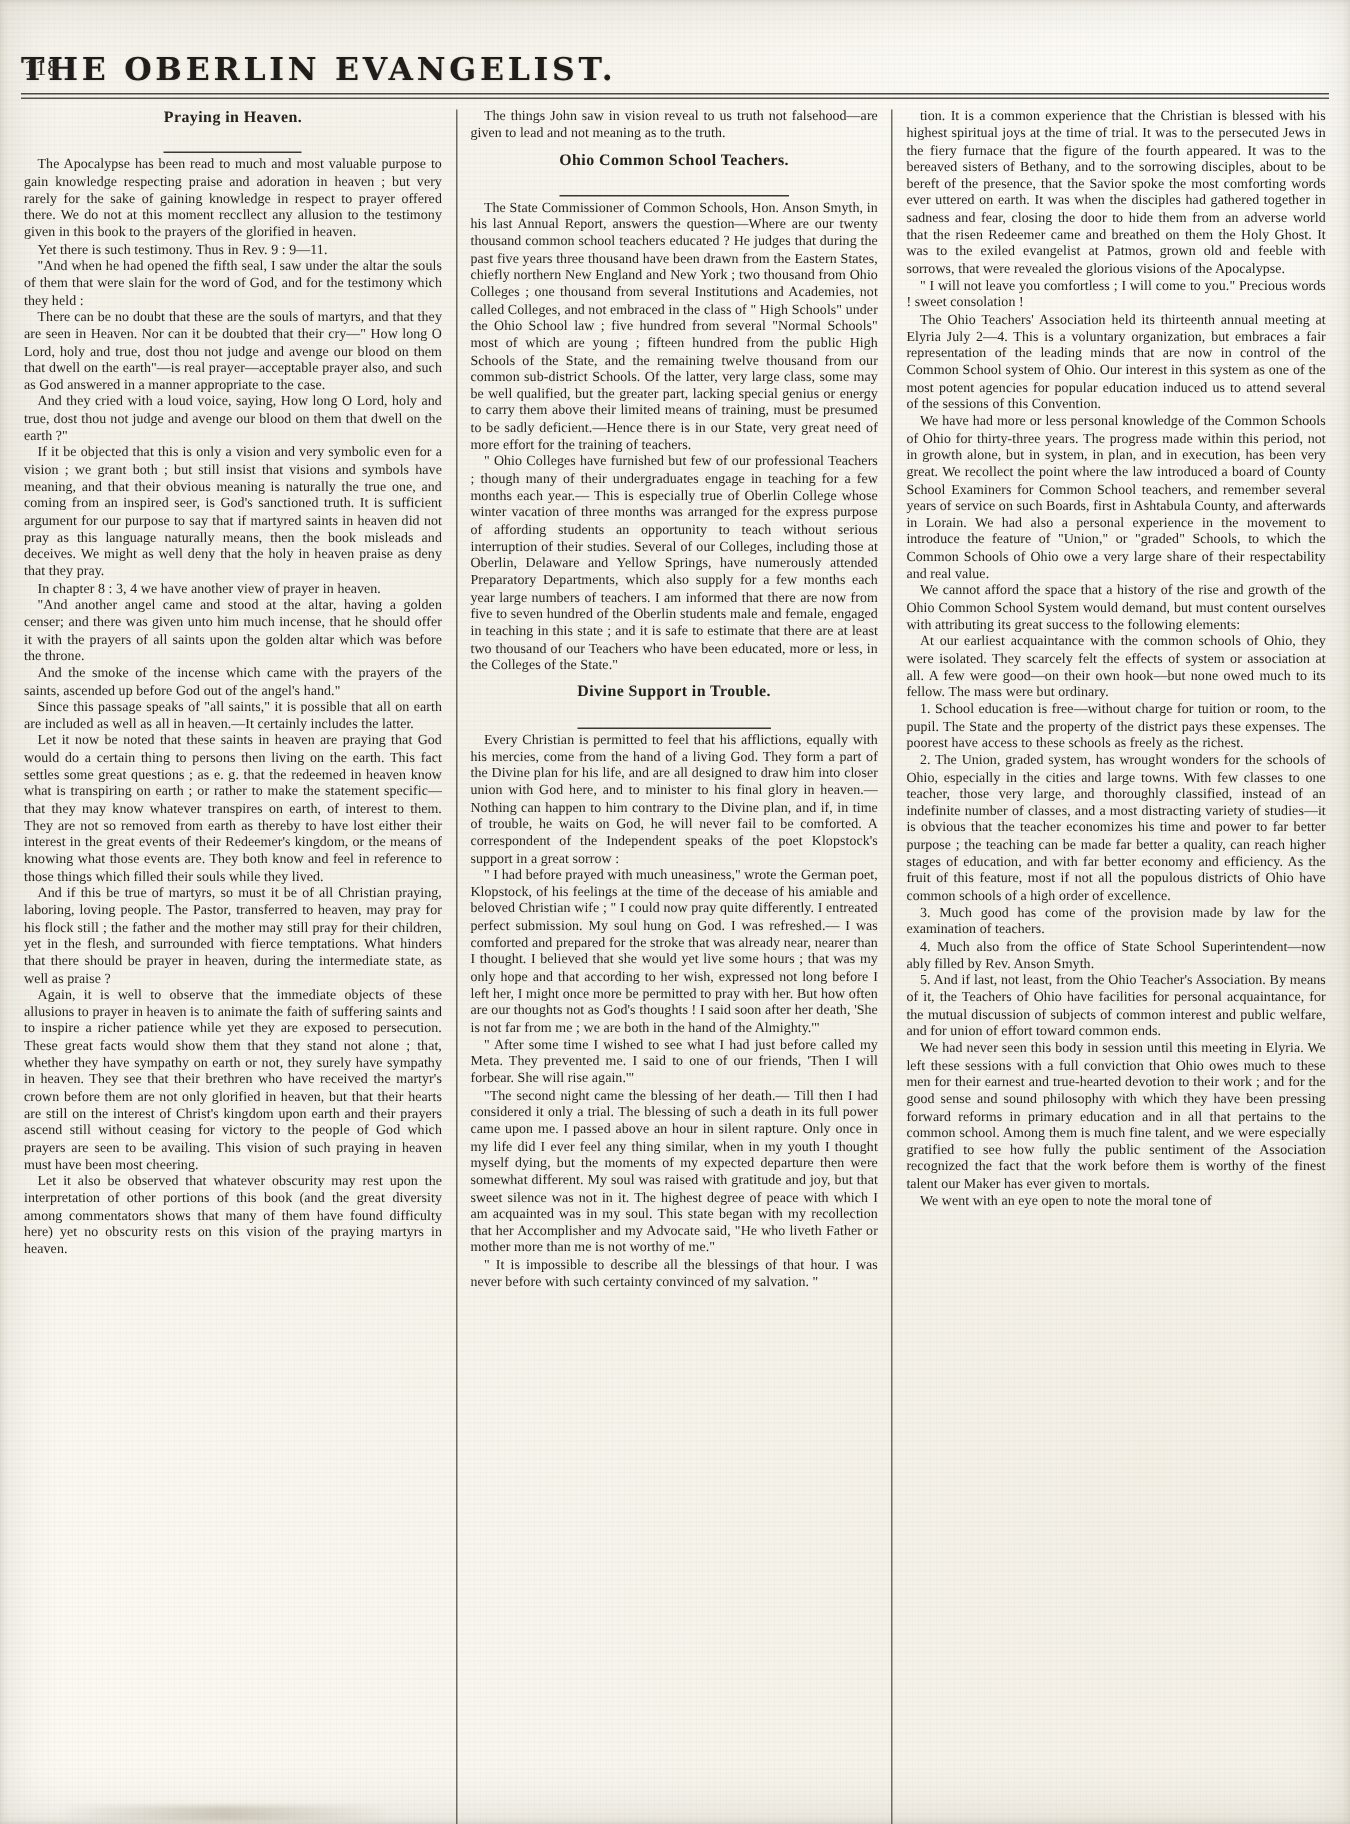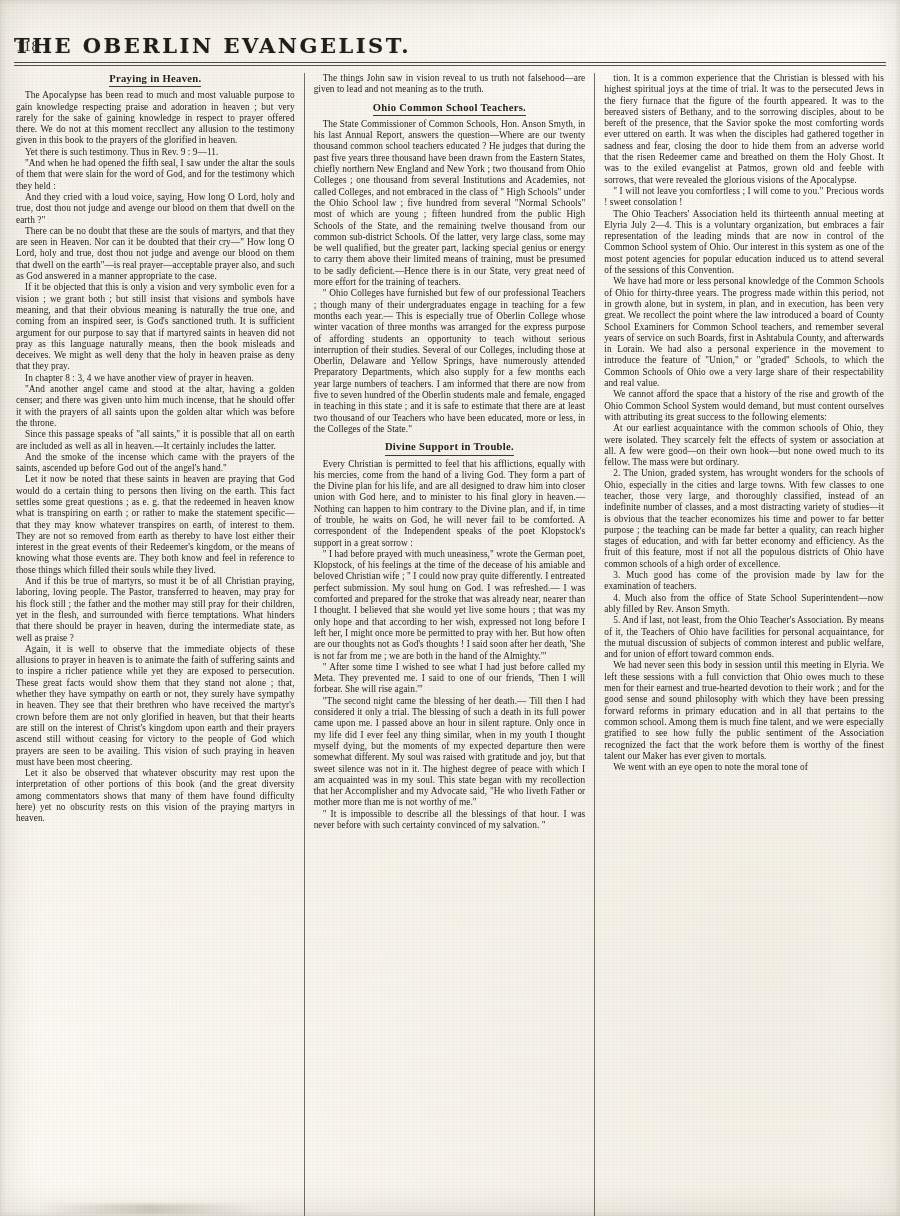--- a/index.html
+++ b/index.html
@@ -79,21 +79,21 @@
     font-weight: 700;
     font-size: 10.6px;
     letter-spacing: 0.3px;
     margin: 6px 0 3px 0;
     font-family: "Liberation Serif", serif;
   }
   .head.first { margin-top: 0; }
   .head-underline {
     display: inline-block;
     border-bottom: 1px solid #3a3a35;
-    padding-bottom: 2px;
+    padding-bottom: 17px;
     text-align: center;
   }
   p {
     margin: 0;
     text-indent: 9px;
   }
   .grain {
     position: absolute;
     inset: 0;
     pointer-events: none;
@@ -130,27 +130,27 @@
   </div>
 
   <div class="rule-double"></div>
 
   <div class="columns">
     <div class="col c1">
         <div class="head first"><span class="head-underline">Praying in Heaven.</span></div>
         <p>The Apocalypse has been read to much and most valuable purpose to gain knowledge respecting praise and adoration in heaven ; but very rarely for the sake of gaining knowledge in respect to prayer offered there. We do not at this moment reccllect any allusion to the testimony given in this book to the prayers of the glorified in heaven.</p>
         <p>Yet there is such testimony. Thus in Rev. 9 : 9—11.</p>
         <p>"And when he had opened the fifth seal, I saw under the altar the souls of them that were slain for the word of God, and for the testimony which they held :</p>
+        <p>There can be no doubt that these are the souls of martyrs, and that they are seen in Heaven. Nor can it be doubted that their cry—" How long O Lord, holy and true, dost thou not judge and avenge our blood on them that dwell on the earth"—is real prayer—acceptable prayer also, and such as God answered in a manner appropriate to the case.</p>
         <p>And they cried with a loud voice, saying, How long O Lord, holy and true, dost thou not judge and avenge our blood on them that dwell on the earth ?"</p>
-        <p>There can be no doubt that these are the souls of martyrs, and that they are seen in Heaven. Nor can it be doubted that their cry—" How long O Lord, holy and true, dost thou not judge and avenge our blood on them that dwell on the earth"—is real prayer—acceptable prayer also, and such as God answered in a manner appropriate to the case.</p>
         <p>If it be objected that this is only a vision and very symbolic even for a vision ; we grant both ; but still insist that visions and symbols have meaning, and that their obvious meaning is naturally the true one, and coming from an inspired seer, is God's sanctioned truth. It is sufficient argument for our purpose to say that if martyred saints in heaven did not pray as this language naturally means, then the book misleads and deceives. We might as well deny that the holy in heaven praise as deny that they pray.</p>
         <p>In chapter 8 : 3, 4 we have another view of prayer in heaven.</p>
         <p>"And another angel came and stood at the altar, having a golden censer; and there was given unto him much incense, that he should offer it with the prayers of all saints upon the golden altar which was before the throne.</p>
+        <p>And the smoke of the incense which came with the prayers of the saints, ascended up before God out of the angel's hand."</p>
         <p>Since this passage speaks of "all saints," it is possible that all on earth are included as well as all in heaven.—It certainly includes the latter.</p>
-        <p>And the smoke of the incense which came with the prayers of the saints, ascended up before God out of the angel's hand."</p>
         <p>Let it now be noted that these saints in heaven are praying that God would do a certain thing to persons then living on the earth. This fact settles some great questions ; as e. g. that the redeemed in heaven know what is transpiring on earth ; or rather to make the statement specific—that they may know whatever transpires on earth, of interest to them. They are not so removed from earth as thereby to have lost either their interest in the great events of their Redeemer's kingdom, or the means of knowing what those events are. They both know and feel in reference to those things which filled their souls while they lived.</p>
         <p>And if this be true of martyrs, so must it be of all Christian praying, laboring, loving people. The Pastor, transferred to heaven, may pray for his flock still ; the father and the mother may still pray for their children, yet in the flesh, and surrounded with fierce temptations. What hinders that there should be prayer in heaven, during the intermediate state, as well as praise ?</p>
         <p>Again, it is well to observe that the immediate objects of these allusions to prayer in heaven is to animate the faith of suffering saints and to inspire a richer patience while yet they are exposed to persecution. These great facts would show them that they stand not alone ; that, whether they have sympathy on earth or not, they surely have sympathy in heaven. They see that their brethren who have received the martyr's crown before them are not only glorified in heaven, but that their hearts are still on the interest of Christ's kingdom upon earth and their prayers ascend still without ceasing for victory to the people of God which prayers are seen to be availing. This vision of such praying in heaven must have been most cheering.</p>
         <p>Let it also be observed that whatever obscurity may rest upon the interpretation of other portions of this book (and the great diversity among commentators shows that many of them have found difficulty here) yet no obscurity rests on this vision of the praying martyrs in heaven.</p>
       </div>
     <div class="col c2">
         <p>The things John saw in vision reveal to us truth not falsehood—are given to lead and not meaning as to the truth.</p>
         <div class="head"><span class="head-underline">Ohio Common School Teachers.</span></div>
         <p>The State Commissioner of Common Schools, Hon. Anson Smyth, in his last Annual Report, answers the question—Where are our twenty thousand common school teachers educated ? He judges that during the past five years three thousand have been drawn from the Eastern States, chiefly northern New England and New York ; two thousand from Ohio Colleges ; one thousand from several Institutions and Academies, not called Colleges, and not embraced in the class of " High Schools" under the Ohio School law ; five hundred from several "Normal Schools" most of which are young ; fifteen hundred from the public High Schools of the State, and the remaining twelve thousand from our common sub-district Schools. Of the latter, very large class, some may be well qualified, but the greater part, lacking special genius or energy to carry them above their limited means of training, must be presumed to be sadly deficient.—Hence there is in our State, very great need of more effort for the training of teachers.</p>
         <p>" Ohio Colleges have furnished but few of our professional Teachers ; though many of their undergraduates engage in teaching for a few months each year.— This is especially true of Oberlin College whose winter vacation of three months was arranged for the express purpose of affording students an opportunity to teach without serious interruption of their studies. Several of our Colleges, including those at Oberlin, Delaware and Yellow Springs, have numerously attended Preparatory Departments, which also supply for a few months each year large numbers of teachers. I am informed that there are now from five to seven hundred of the Oberlin students male and female, engaged in teaching in this state ; and it is safe to estimate that there are at least two thousand of our Teachers who have been educated, more or less, in the Colleges of the State."</p>
@@ -161,20 +161,21 @@
         <p>"The second night came the blessing of her death.— Till then I had considered it only a trial. The blessing of such a death in its full power came upon me. I passed above an hour in silent rapture. Only once in my life did I ever feel any thing similar, when in my youth I thought myself dying, but the moments of my expected departure then were somewhat different. My soul was raised with gratitude and joy, but that sweet silence was not in it. The highest degree of peace with which I am acquainted was in my soul. This state began with my recollection that her Accomplisher and my Advocate said, "He who liveth Father or mother more than me is not worthy of me."</p>
         <p>" It is impossible to describe all the blessings of that hour. I was never before with such certainty convinced of my salvation. "</p>
       </div>
     <div class="col c3">
         <p>tion. It is a common experience that the Christian is blessed with his highest spiritual joys at the time of trial. It was to the persecuted Jews in the fiery furnace that the figure of the fourth appeared. It was to the bereaved sisters of Bethany, and to the sorrowing disciples, about to be bereft of the presence, that the Savior spoke the most comforting words ever uttered on earth. It was when the disciples had gathered together in sadness and fear, closing the door to hide them from an adverse world that the risen Redeemer came and breathed on them the Holy Ghost. It was to the exiled evangelist at Patmos, grown old and feeble with sorrows, that were revealed the glorious visions of the Apocalypse.</p>
         <p>" I will not leave you comfortless ; I will come to you." Precious words ! sweet consolation !</p>
         <p>The Ohio Teachers' Association held its thirteenth annual meeting at Elyria July 2—4. This is a voluntary organization, but embraces a fair representation of the leading minds that are now in control of the Common School system of Ohio. Our interest in this system as one of the most potent agencies for popular education induced us to attend several of the sessions of this Convention.</p>
         <p>We have had more or less personal knowledge of the Common Schools of Ohio for thirty-three years. The progress made within this period, not in growth alone, but in system, in plan, and in execution, has been very great. We recollect the point where the law introduced a board of County School Examiners for Common School teachers, and remember several years of service on such Boards, first in Ashtabula County, and afterwards in Lorain. We had also a personal experience in the movement to introduce the feature of "Union," or "graded" Schools, to which the Common Schools of Ohio owe a very large share of their respectability and real value.</p>
         <p>We cannot afford the space that a history of the rise and growth of the Ohio Common School System would demand, but must content ourselves with attributing its great success to the following elements:</p>
         <p>At our earliest acquaintance with the common schools of Ohio, they were isolated. They scarcely felt the effects of system or association at all. A few were good—on their own hook—but none owed much to its fellow. The mass were but ordinary.</p>
+        <p>1. School education is free—without charge for tuition or room, to the pupil. The State and the property of the district pays these expenses. The poorest have access to these schools as freely as the richest.</p>
         <p>2. The Union, graded system, has wrought wonders for the schools of Ohio, especially in the cities and large towns. With few classes to one teacher, those very large, and thoroughly classified, instead of an indefinite number of classes, and a most distracting variety of studies—it is obvious that the teacher economizes his time and power to far better purpose ; the teaching can be made far better a quality, can reach higher stages of education, and with far better economy and efficiency. As the fruit of this feature, most if not all the populous districts of Ohio have common schools of a high order of excellence.</p>
         <p>3. Much good has come of the provision made by law for the examination of teachers.</p>
         <p>4. Much also from the office of State School Superintendent—now ably filled by Rev. Anson Smyth.</p>
         <p>5. And if last, not least, from the Ohio Teacher's Association. By means of it, the Teachers of Ohio have facilities for personal acquaintance, for the mutual discussion of subjects of common interest and public welfare, and for union of effort toward common ends.</p>
         <p>We had never seen this body in session until this meeting in Elyria. We left these sessions with a full conviction that Ohio owes much to these men for their earnest and true-hearted devotion to their work ; and for the good sense and sound philosophy with which they have been pressing forward reforms in primary education and in all that pertains to the common school. Among them is much fine talent, and we were especially gratified to see how fully the public sentiment of the Association recognized the fact that the work before them is worthy of the finest talent our Maker has ever given to mortals.</p>
         <p>We went with an eye open to note the moral tone of</p>
       </div>
   </div>
 
   <div class="grain"></div>

